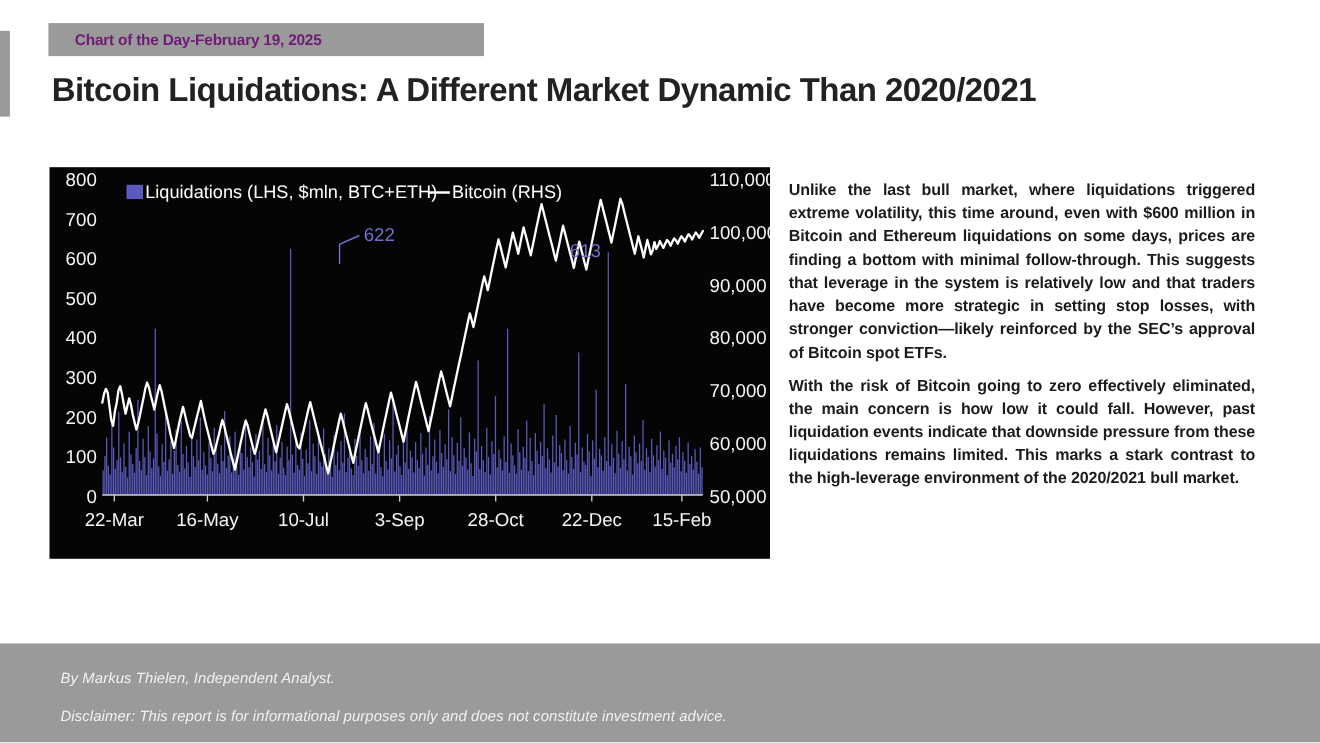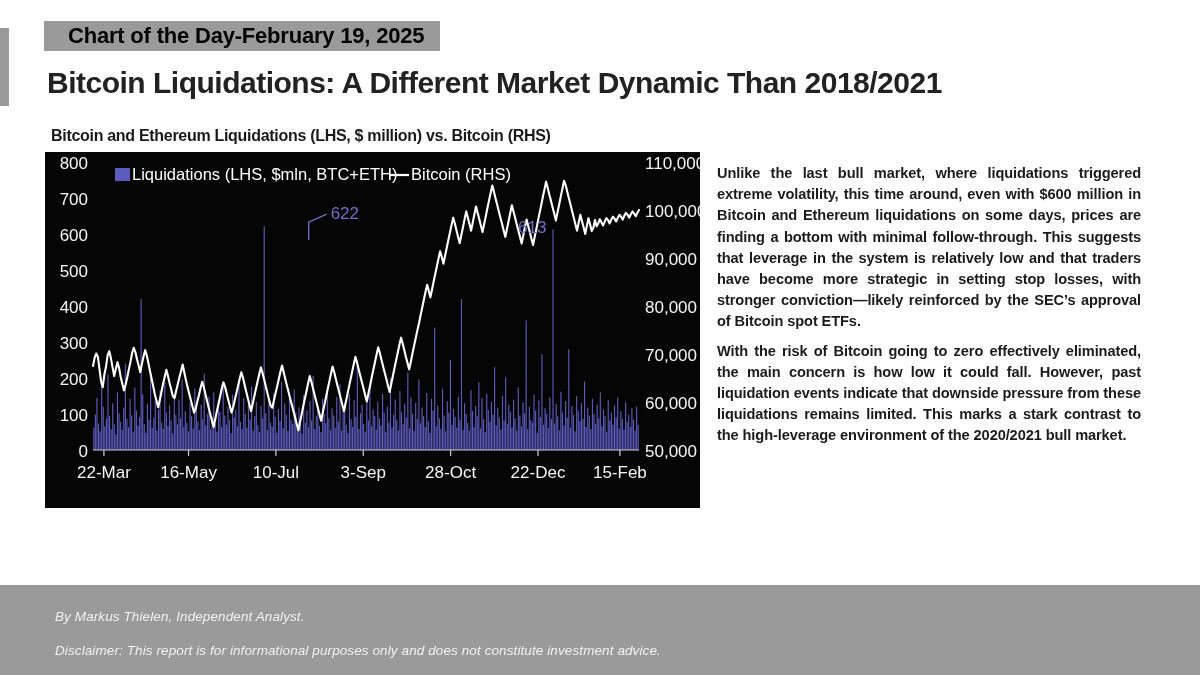--- a/index.html
+++ b/index.html
@@ -18,22 +18,22 @@
   }
 
   
   .badge {
     position: absolute; left: 44px; top: 21px;
     width: 396px; height: 30px;
     background: #9a9a9a;
     display: flex; align-items: center;
   }
   .badge span {
-    color: #000000;
-    font-size: 22px; font-weight: bold;
+    color: #701a75;
+    font-size: 14px; font-weight: bold;
     letter-spacing: -0.2px;
     padding-left: 24px;
   }
 
   
   .main-title {
     position: absolute; left: 47px; top: 66px;
     font-size: 30px; font-weight: bold; color: #222222;
     letter-spacing: -0.5px; white-space: nowrap;
   }
@@ -85,23 +85,22 @@
 <body>
 
 <div id="page">
 
   <div class="edge-accent"></div>
 
   <div class="badge">
     <span>Chart of the Day-February 19, 2025</span>
   </div>
 
-  <div class="main-title">Bitcoin Liquidations: A Different Market Dynamic Than 2018/2021</div>
-
-  <div class="chart-subtitle">Bitcoin and Ethereum Liquidations (LHS, $ million) vs. Bitcoin (RHS)</div>
+  <div class="main-title">Bitcoin Liquidations: A Different Market Dynamic Than 2020/2021</div>
+
 
   <div class="chart-panel">
     <svg id="chart-svg" width="655" height="356" viewBox="0 0 655 356">
         <text x="43" y="305" text-anchor="end" fill="#f5f5f5" font-size="17" font-family="&quot;Liberation Sans&quot;, sans-serif">0</text>
         <text x="43" y="269" text-anchor="end" fill="#f5f5f5" font-size="17" font-family="&quot;Liberation Sans&quot;, sans-serif">100</text>
         <text x="43" y="233" text-anchor="end" fill="#f5f5f5" font-size="17" font-family="&quot;Liberation Sans&quot;, sans-serif">200</text>
         <text x="43" y="197" text-anchor="end" fill="#f5f5f5" font-size="17" font-family="&quot;Liberation Sans&quot;, sans-serif">300</text>
         <text x="43" y="161" text-anchor="end" fill="#f5f5f5" font-size="17" font-family="&quot;Liberation Sans&quot;, sans-serif">400</text>
         <text x="43" y="125" text-anchor="end" fill="#f5f5f5" font-size="17" font-family="&quot;Liberation Sans&quot;, sans-serif">500</text>
         <text x="43" y="89" text-anchor="end" fill="#f5f5f5" font-size="17" font-family="&quot;Liberation Sans&quot;, sans-serif">600</text>

